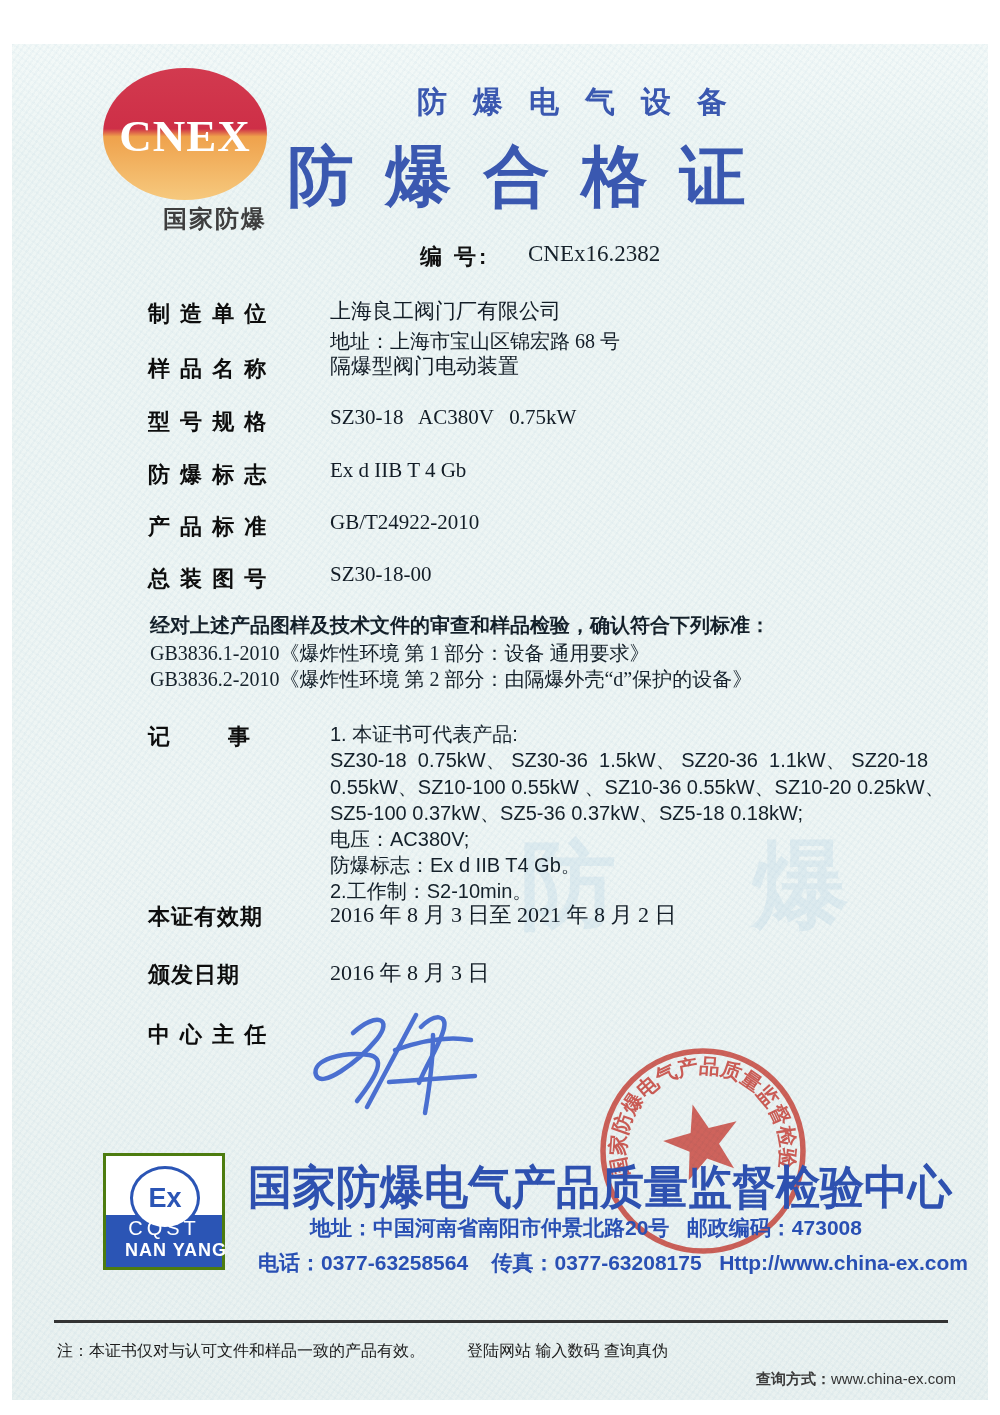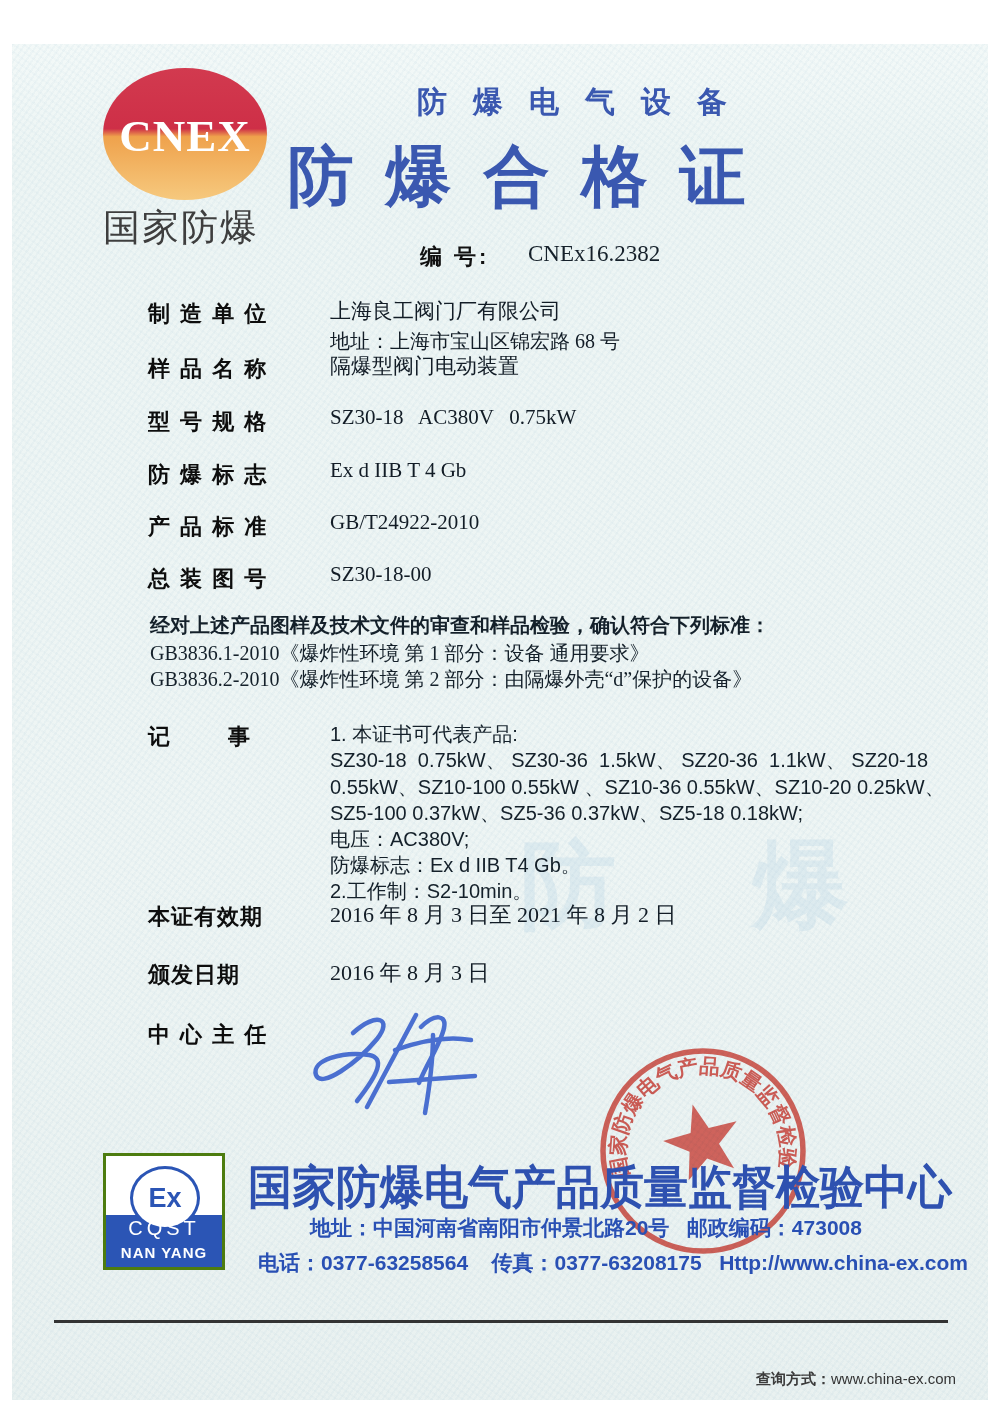--- a/index.html
+++ b/index.html
@@ -19,22 +19,22 @@
   
   #cnex-ellipse{
     left:103px;top:68px;width:164px;height:132px;border-radius:50%;
     background:linear-gradient(180deg,#d23a4f 0%,#ce2f47 46%,#efa24c 52%,#f6c97e 100%);
     display:flex;align-items:center;justify-content:center;
   }
   #cnex-ellipse .cnex-txt{
     color:#ffffff;font-weight:bold;font-size:45px;letter-spacing:1px;
     font-family:Liberation Serif, serif;transform:translateY(2px);
   }
-  #cnex-sub{left:103px;top:203px;width:164px;text-align:left;font-size:37px;color:#3e3e3e;
-    font-weight:400;letter-spacing:2px;}
+  #cnex-sub{left:103px;top:203px;width:164px;text-align:right;font-size:24px;color:#3e3e3e;
+    font-weight:700;letter-spacing:2px;}
   #doc-type{left:0;top:82px;width:1170px;text-align:center;
     font-size:30px;font-weight:bold;color:#3a58b0;letter-spacing:26px;}
   #cert-title{left:0;top:132px;width:1065px;text-align:center;
     font-size:66px;font-weight:bold;color:#3a58b0;letter-spacing:32px;}
   #cert-no-label{left:420px;top:242px;font-size:22px;font-weight:bold;color:#111;letter-spacing:3px;}
   #cert-no-value{left:528px;top:241px;font-size:23px;color:#15202a;font-family:"Liberation Serif",serif;}
   
   .flabel{left:148px;font-size:22px;font-weight:bold;color:#0d0d0d;letter-spacing:2px;white-space:pre;}
   .fvalue{left:330px;font-size:21px;color:#121c26;font-family:"Liberation Serif",serif;white-space:pre;}
   .stmt{left:150px;font-size:20px;color:#14202a;white-space:pre;}
@@ -49,22 +49,22 @@
   #seal{left:593px;top:1041px;mix-blend-mode:multiply;opacity:0.9;}
   
   #cqst-box{left:103px;top:1153px;width:122px;height:117px;border:3px solid #4d7c0f;
     background:#ffffff;box-sizing:border-box;}
   #cqst-bottom{position:absolute;left:0;bottom:0;width:100%;height:52px;background:#2b55b5;}
   #cqst-circle{position:absolute;left:24px;top:10px;width:64px;height:58px;border:3px solid #2b55b5;
     border-radius:50%;background:#fff;display:flex;align-items:center;justify-content:center;z-index:2;}
   #cqst-circle span{color:#2b55b5;font-weight:bold;font-size:27px;}
   #cqst-org{position:absolute;left:0;bottom:27px;width:100%;text-align:center;color:#fff;
     font-size:20px;letter-spacing:4px;z-index:3;}
-  #cqst-city{position:absolute;left:0;bottom:6px;width:100%;text-align:center;color:#fff;
-    font-size:15px;letter-spacing:1px;z-index:3;font-weight:bold;}
+  #cqst-city{position:absolute;left:12px;bottom:6px;width:100%;text-align:center;color:#fff;
+    font-size:18px;letter-spacing:1px;z-index:3;font-weight:bold;}
   #center-name{left:248px;top:1158px;width:700px;font-size:44px;font-weight:bold;color:#2e51b0;
     font-family:"Liberation Serif",serif;white-space:nowrap;letter-spacing:0px;transform:scaleY(1.05);}
   .footer-blue{color:#2950b4;font-weight:bold;font-size:21px;white-space:pre;}
   #footer-line1{left:310px;top:1214px;}
   #footer-line2{left:258px;top:1249px;}
   
   #divider{left:54px;top:1320px;width:894px;height:3px;background:#333333;}
   #note-line{left:57px;top:1341px;font-size:16px;color:#1b1b1b;white-space:pre;}
   #verify-code{left:478px;top:1412px;font-size:31px;color:#575c60;
     font-family:"DejaVu Sans Mono",monospace;letter-spacing:4px;white-space:pre;}
@@ -158,15 +158,16 @@
     </div>
     <div id="cqst-org">CQST</div>
     <div id="cqst-city">NAN YANG</div>
   </div>
 
   <div id="center-name" class="abs">国家防爆电气产品质量监督检验中心</div>
   <div id="footer-line1" class="abs footer-blue">地址：中国河南省南阳市仲景北路20号   邮政编码：473008</div>
   <div id="footer-line2" class="abs footer-blue">电话：0377-63258564    传真：0377-63208175   Http://www.china-ex.com</div>
 
   <div id="divider" class="abs"></div>
+  <div id="note-line" class="abs"><span>注：本证书仅对与认可文件和样品一致的产品有效。</span><span style="display:inline-block;width:42px"></span><span>登陆网站 输入数码 查询真伪</span></div>
   <div id="verify-code" class="abs">2461  9986  1759  0045</div>
   <div id="query" class="abs"><span>查询方式：</span><span class="site">www.china-ex.com</span></div>
 </div>
 
 </body></html>

